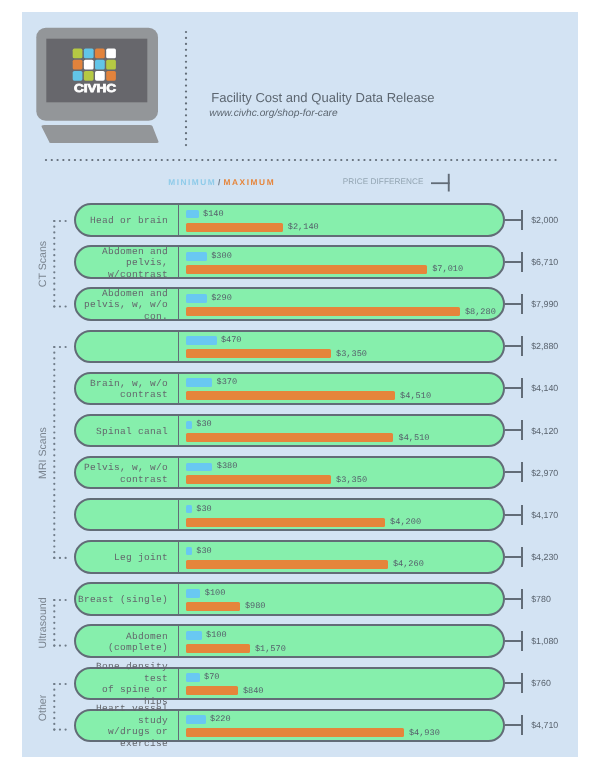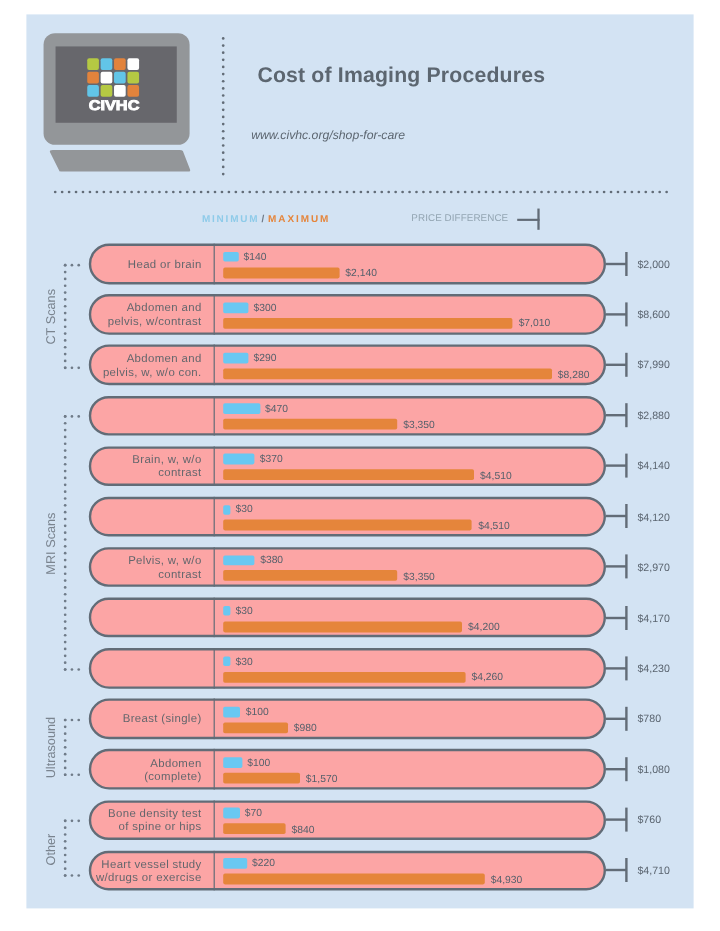--- a/index.html
+++ b/index.html
@@ -18,22 +18,22 @@
 
   
   .legend{position:absolute;left:146.3px;top:165.3px;font-size:8.3px;font-weight:bold;letter-spacing:1.5px;white-space:nowrap;}
   .legend-min{color:#8ecbe9;}
   .legend-sep{color:#6f7b88;letter-spacing:0;margin:0 3.2px 0 1.8px;}
   .legend-max{color:#e5853b;letter-spacing:1.6px;margin-top:48px;}
   .legend-pd{position:absolute;left:320.8px;top:165.3px;font-size:8.2px;letter-spacing:.07px;color:#93a5b2;white-space:nowrap;}
   .legend-mark{position:absolute;left:409px;top:164px;overflow:visible;}
 
   
-  .row{position:absolute;left:52px;width:426.5px;height:29.4px;background:#fca5a5;
-       border:2px solid #626c77;border-radius:17px;box-sizing:content-box;}
+  .row{position:absolute;left:52px;width:426.5px;height:29.4px;background:#86efac;
+       border:2px solid #626c77;border-radius:17px;box-sizing:content-box;font-family:Liberation Mono, monospace;}
   .rowlabel{position:absolute;left:0;top:1px;width:101.5px;height:29.4px;display:flex;align-items:center;
             justify-content:flex-end;padding-right:9.5px;box-sizing:border-box;text-align:right;
             font-size:9.5px;line-height:11.6px;letter-spacing:0.3px;color:#63666c;}
   .divider{position:absolute;left:101.5px;top:-2px;width:1.8px;height:33.4px;background:#626c77;}
   .bar{position:absolute;left:110.2px;border-radius:1.5px;}
   .bar-blue{top:4.7px;height:8.6px;background:#69c8f2;}
   .bar-orange{top:17.45px;height:9.1px;background:#e5853b;}
   .vlabel{position:absolute;font-size:8.6px;color:#55606b;white-space:nowrap;}
   .vlabel-blue{top:3.5px;}
   .vlabel-orange{top:17.1px;}
@@ -69,21 +69,21 @@
           <rect x="84.18" y="47.76" width="9.72" height="9.72" rx="1.6" ry="1.6" fill="#b5c943"></rect>
           <rect x="50.70" y="58.92" width="9.72" height="9.72" rx="1.6" ry="1.6" fill="#62c5e8"></rect>
           <rect x="61.86" y="58.92" width="9.72" height="9.72" rx="1.6" ry="1.6" fill="#b5c943"></rect>
           <rect x="73.02" y="58.92" width="9.72" height="9.72" rx="1.6" ry="1.6" fill="#ffffff"></rect>
           <rect x="84.18" y="58.92" width="9.72" height="9.72" rx="1.6" ry="1.6" fill="#e2833c"></rect>
         </g>
       <text id="logo-wordmark" x="51.9" y="79.7" font-family="Liberation Sans, sans-serif" font-size="11.6" font-weight="bold" fill="#ffffff" stroke="#ffffff" stroke-width="0.75" textLength="42.3" lengthAdjust="spacingAndGlyphs">CIVHC</text>
     </g>
   </svg>
 
-  <h1 class="title">Cost of Imaging Procedures</h1>
+  <div class="subtitle">Facility Cost and Quality Data Release</div>
   <div class="url">www.civhc.org/shop-for-care</div>
 
   <svg class="vdots" width="4" height="125">
       <circle cx="2.00" cy="2.00" r="1.12" fill="#626c77"></circle>
       <circle cx="2.00" cy="7.95" r="1.12" fill="#626c77"></circle>
       <circle cx="2.00" cy="13.90" r="1.12" fill="#626c77"></circle>
       <circle cx="2.00" cy="19.85" r="1.12" fill="#626c77"></circle>
       <circle cx="2.00" cy="25.80" r="1.12" fill="#626c77"></circle>
       <circle cx="2.00" cy="31.75" r="1.12" fill="#626c77"></circle>
       <circle cx="2.00" cy="37.70" r="1.12" fill="#626c77"></circle>
@@ -218,21 +218,21 @@
         <div class="rowlabel">Abdomen and<br>pelvis, w/contrast</div>
         <div class="divider"></div>
         <div class="bar bar-blue" style="width:20.7px"></div>
         <div class="vlabel vlabel-blue" style="left:135.20000000000002px">$300</div>
         <div class="bar bar-orange" style="width:240.8px"></div>
         <div class="vlabel vlabel-orange" style="left:356.2px">$7,010</div>
       </div>
       <div class="pd" style="top: 233.32px;">
         <div class="pdline"></div>
         <div class="pdtick"></div>
-        <div class="pdtext">$8,600</div>
+        <div class="pdtext">$6,710</div>
       </div>
       <div class="row" style="top: 275.45px;">
         <div class="rowlabel">Abdomen and<br>pelvis, w, w/o con.</div>
         <div class="divider"></div>
         <div class="bar bar-blue" style="width:20.7px"></div>
         <div class="vlabel vlabel-blue" style="left:135.20000000000002px">$290</div>
         <div class="bar bar-orange" style="width:273.5px"></div>
         <div class="vlabel vlabel-orange" style="left:388.9px">$8,280</div>
       </div>
       <div class="pd" style="top: 275.45px;">
@@ -259,20 +259,21 @@
         <div class="vlabel vlabel-blue" style="left:140.5px">$370</div>
         <div class="bar bar-orange" style="width:208.7px"></div>
         <div class="vlabel vlabel-orange" style="left:324.09999999999997px">$4,510</div>
       </div>
       <div class="pd" style="top: 359.7px;">
         <div class="pdline"></div>
         <div class="pdtick"></div>
         <div class="pdtext">$4,140</div>
       </div>
       <div class="row" style="top: 401.82px;">
+        <div class="rowlabel">Spinal canal</div>
         <div class="divider"></div>
         <div class="bar bar-blue" style="width:5.8px"></div>
         <div class="vlabel vlabel-blue" style="left:120.3px">$30</div>
         <div class="bar bar-orange" style="width:207.1px"></div>
         <div class="vlabel vlabel-orange" style="left:322.5px">$4,510</div>
       </div>
       <div class="pd" style="top: 401.82px;">
         <div class="pdline"></div>
         <div class="pdtick"></div>
         <div class="pdtext">$4,120</div>
@@ -296,20 +297,21 @@
         <div class="vlabel vlabel-blue" style="left:120.3px">$30</div>
         <div class="bar bar-orange" style="width:198.7px"></div>
         <div class="vlabel vlabel-orange" style="left:314.09999999999997px">$4,200</div>
       </div>
       <div class="pd" style="top: 486.07px;">
         <div class="pdline"></div>
         <div class="pdtick"></div>
         <div class="pdtext">$4,170</div>
       </div>
       <div class="row" style="top: 528.2px;">
+        <div class="rowlabel">Leg joint</div>
         <div class="divider"></div>
         <div class="bar bar-blue" style="width:5.8px"></div>
         <div class="vlabel vlabel-blue" style="left:120.3px">$30</div>
         <div class="bar bar-orange" style="width:201.5px"></div>
         <div class="vlabel vlabel-orange" style="left:316.9px">$4,260</div>
       </div>
       <div class="pd" style="top: 528.2px;">
         <div class="pdline"></div>
         <div class="pdtick"></div>
         <div class="pdtext">$4,230</div>

